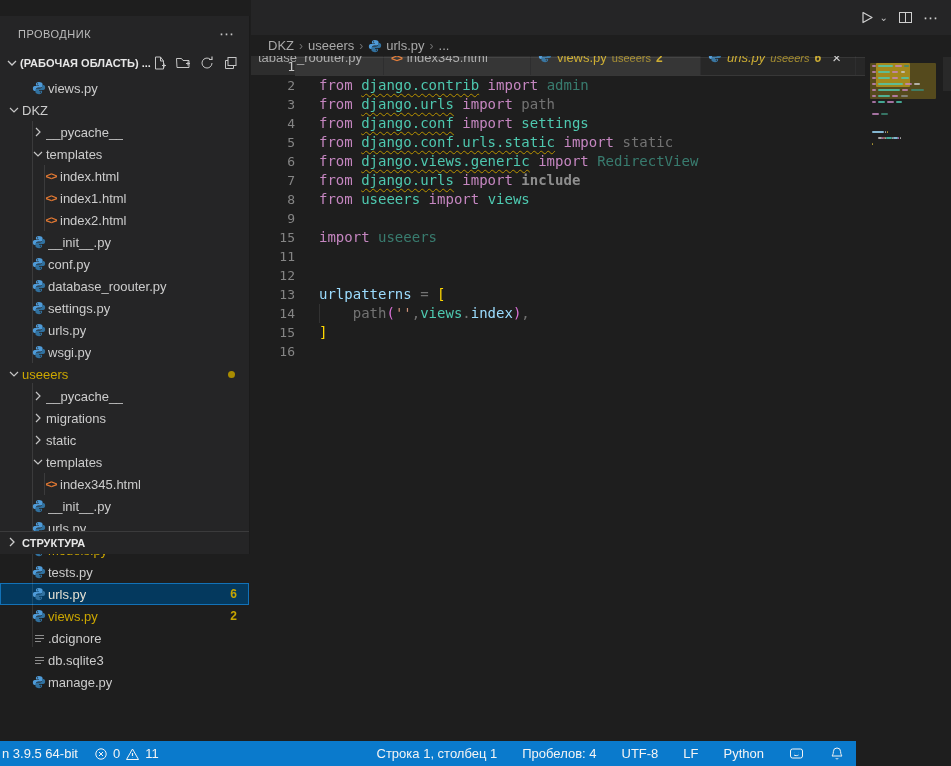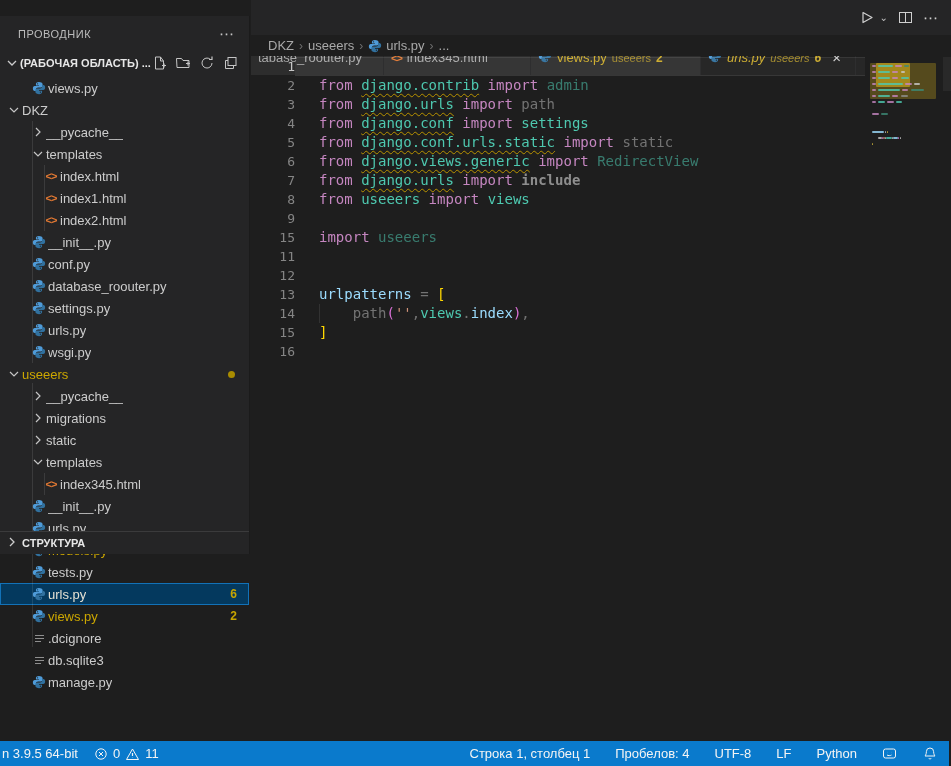--- a/index.html
+++ b/index.html
@@ -86,21 +86,21 @@
   .tk-str  { color:#ce9178; }
   .tk-gold { color:#ffd700; }
   .tk-orch { color:#da70d6; }
 
   .minimap { position:absolute; right:3px; top:57px; width:78px; height:160px; cursor:pointer; }
   .mm-band { position:absolute; border-radius:1px; }
   .mm-bar { position:absolute; height:2px; border-radius:1px; }
   .scroll-shadow { position:absolute; right:0; top:57px; width:8px; height:34px; background:rgba(255,255,255,.05); }
 
   
-  .statusbar { position:absolute; left:0; bottom:0; width:949px; height:25px; background:#0a7acc;
+  .statusbar { position:absolute; left:0; bottom:0; width:856px; height:25px; background:#0a7acc;
                display:flex; align-items:center; color:#f4f4f4; font-size:13px; }
   .statusbar .sleft { display:flex; align-items:center; gap:16px; padding-left:2px; }
   .statusbar .sright { margin-left:auto; display:flex; align-items:center; gap:25px; padding-right:12px; }
   .sitem { display:flex; align-items:center; gap:5px; cursor:pointer; white-space:nowrap; }
   .sitem svg { display:block; }
 </style>
 </head>
 <body>
 
 <div class="app">

